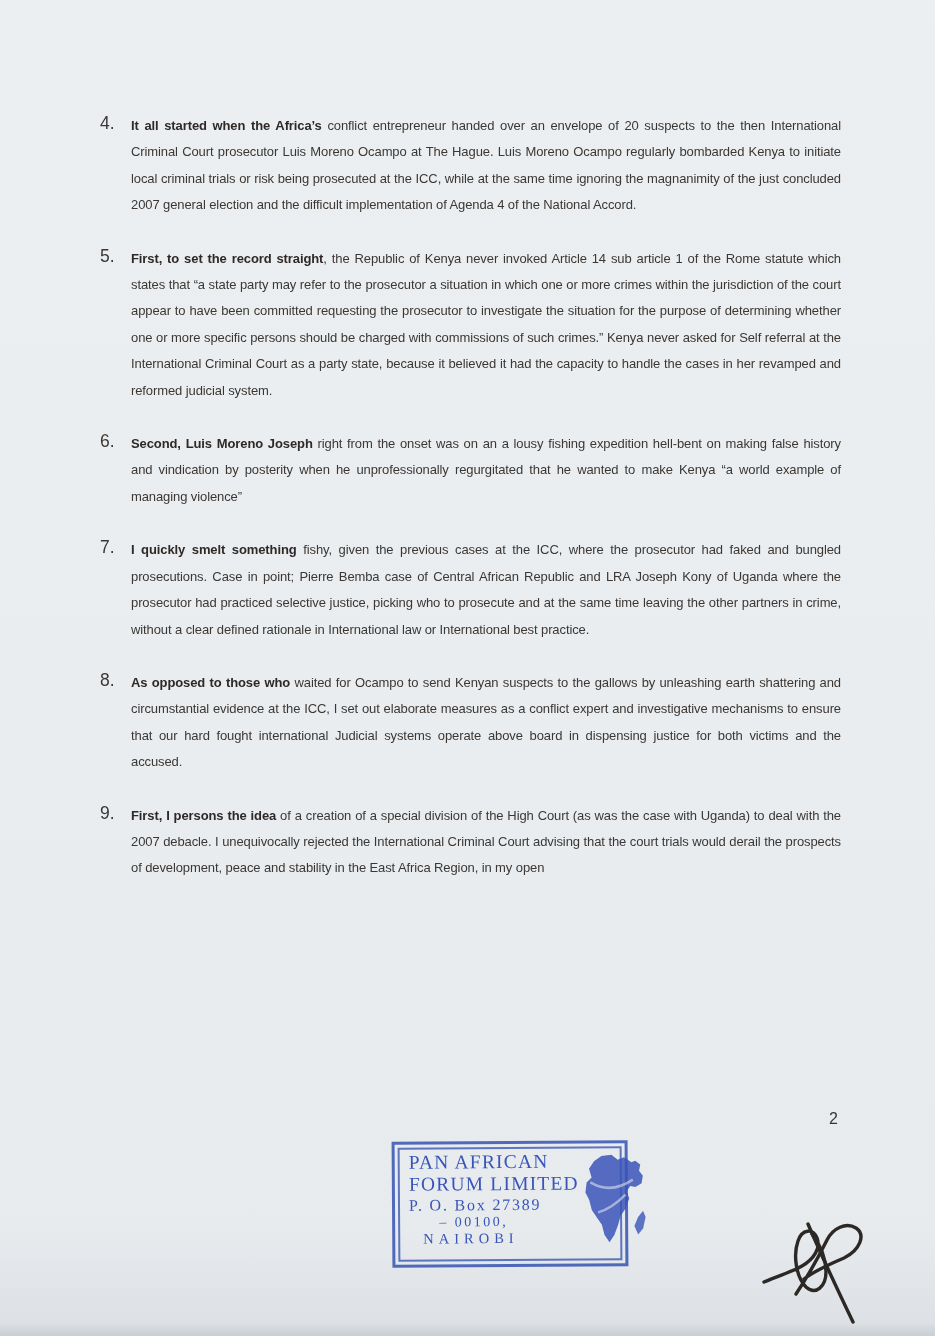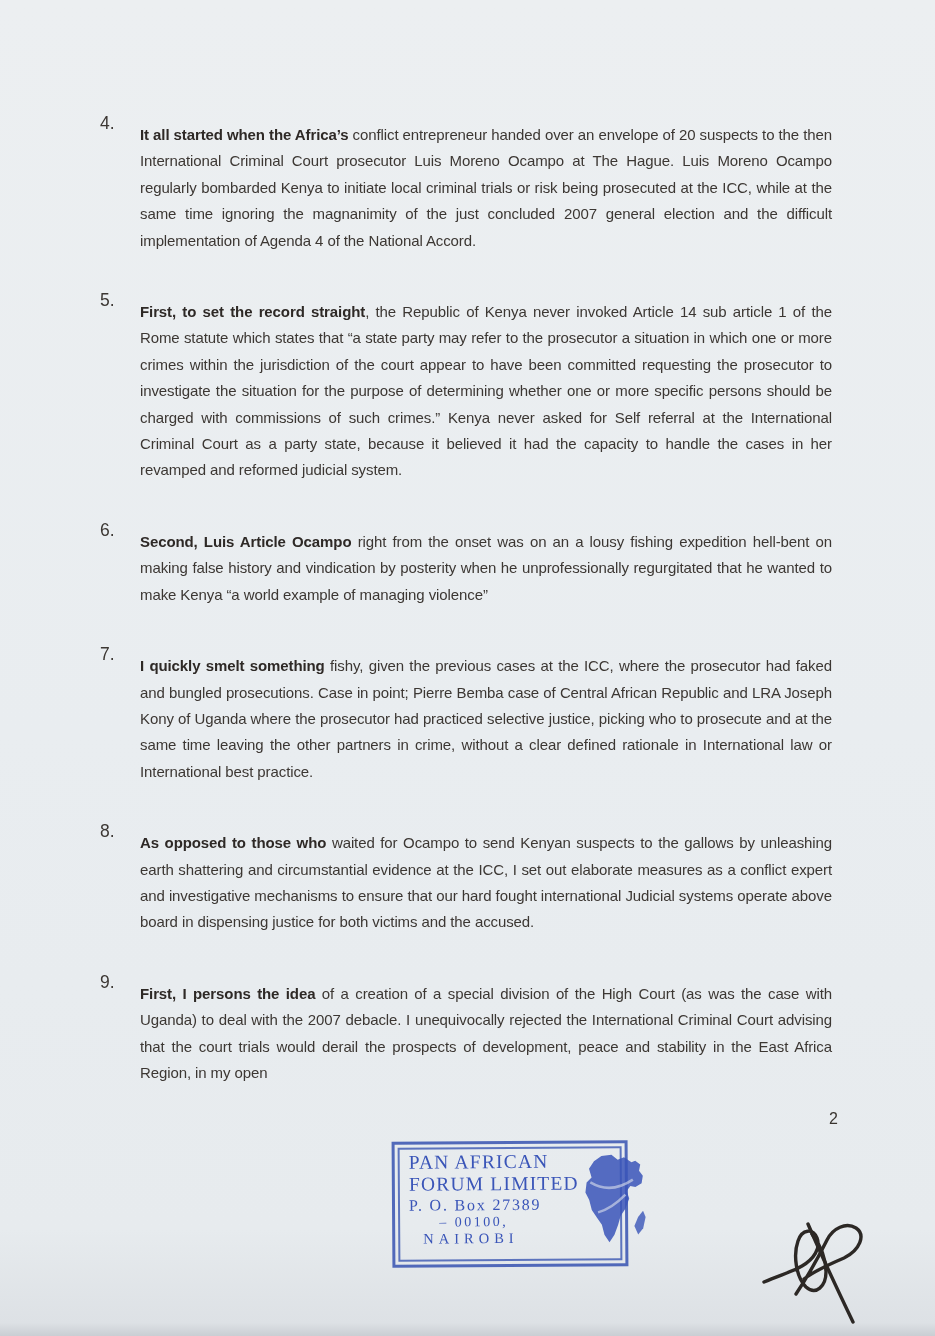--- a/index.html
+++ b/index.html
@@ -18,22 +18,22 @@
     left: 100px; top: 110px;
     width: 744px;
   }
   .item { display: flex; margin-bottom: 21px; }
   .num {
     flex: none; width: 28px;
     font-size: 17.5px; line-height: 26.4px;
     color: #3c3733;
   }
   .text {
-    flex: 1; margin: 12px;
-    font-size: 15px; line-height: 26.4px;
+    flex: 1; margin: 3px;
+    font-size: 13px; line-height: 26.4px;
     color: #3c3733;
     text-align: justify;
     letter-spacing: -0.1px;
   }
   .text b { color: #2e2926; font-weight: bold; }
 
   .page-number {
     position: absolute;
     left: 829px; top: 1110px;
     font-size: 16px; color: #39342f;
@@ -86,21 +86,21 @@
       <p class="text"><b>It all started when the Africa’s</b><span> conflict entrepreneur handed over an envelope of 20 suspects to the then International Criminal Court prosecutor Luis Moreno Ocampo at The Hague. Luis Moreno Ocampo regularly bombarded Kenya to initiate local criminal trials or risk being prosecuted at the ICC, while at the same time ignoring the magnanimity of the just concluded 2007 general election and the difficult implementation of Agenda 4 of the National Accord.</span></p>
     </div>
 
     <div class="item">
       <span class="num">5.</span>
       <p class="text"><b>First, to set the record straight</b><span>, the Republic of Kenya never invoked Article 14 sub article 1 of the Rome statute which states that “a state party may refer to the prosecutor a situation in which one or more crimes within the jurisdiction of the court appear to have been committed requesting the prosecutor to investigate the situation for the purpose of determining whether one or more specific persons should be charged with commissions of such crimes.”  Kenya never asked for Self referral at the International Criminal Court as a party state, because it believed it had the capacity to handle the cases in her revamped and reformed judicial system.</span></p>
     </div>
 
     <div class="item">
       <span class="num">6.</span>
-      <p class="text"><b>Second, Luis Article Ocampo</b><span> right from the onset was on an a lousy fishing expedition hell-bent on making false history and vindication by posterity when he unprofessionally regurgitated that he wanted to make Kenya “a world example of managing violence”</span></p>
+      <p class="text"><b>Second, Luis Moreno Joseph</b><span> right from the onset was on an a lousy fishing expedition hell-bent on making false history and vindication by posterity when he unprofessionally regurgitated that he wanted to make Kenya “a world example of managing violence”</span></p>
     </div>
 
     <div class="item">
       <span class="num">7.</span>
       <p class="text"><b>I quickly smelt something</b><span> fishy, given the previous cases at the ICC, where the prosecutor had faked and bungled prosecutions.  Case in point; Pierre Bemba case of Central African Republic and LRA Joseph Kony of Uganda where the prosecutor had practiced selective justice, picking who to prosecute and at the same time leaving the other partners in crime, without a clear defined rationale in International law or International best practice.</span></p>
     </div>
 
     <div class="item">
       <span class="num">8.</span>
       <p class="text"><b>As opposed to those who</b><span> waited for Ocampo to send Kenyan suspects to the gallows by unleashing earth shattering and circumstantial evidence at the ICC,  I set out elaborate measures as a conflict expert and investigative mechanisms to ensure that our hard fought international Judicial systems operate above board in dispensing justice for both victims and the accused.</span></p>

